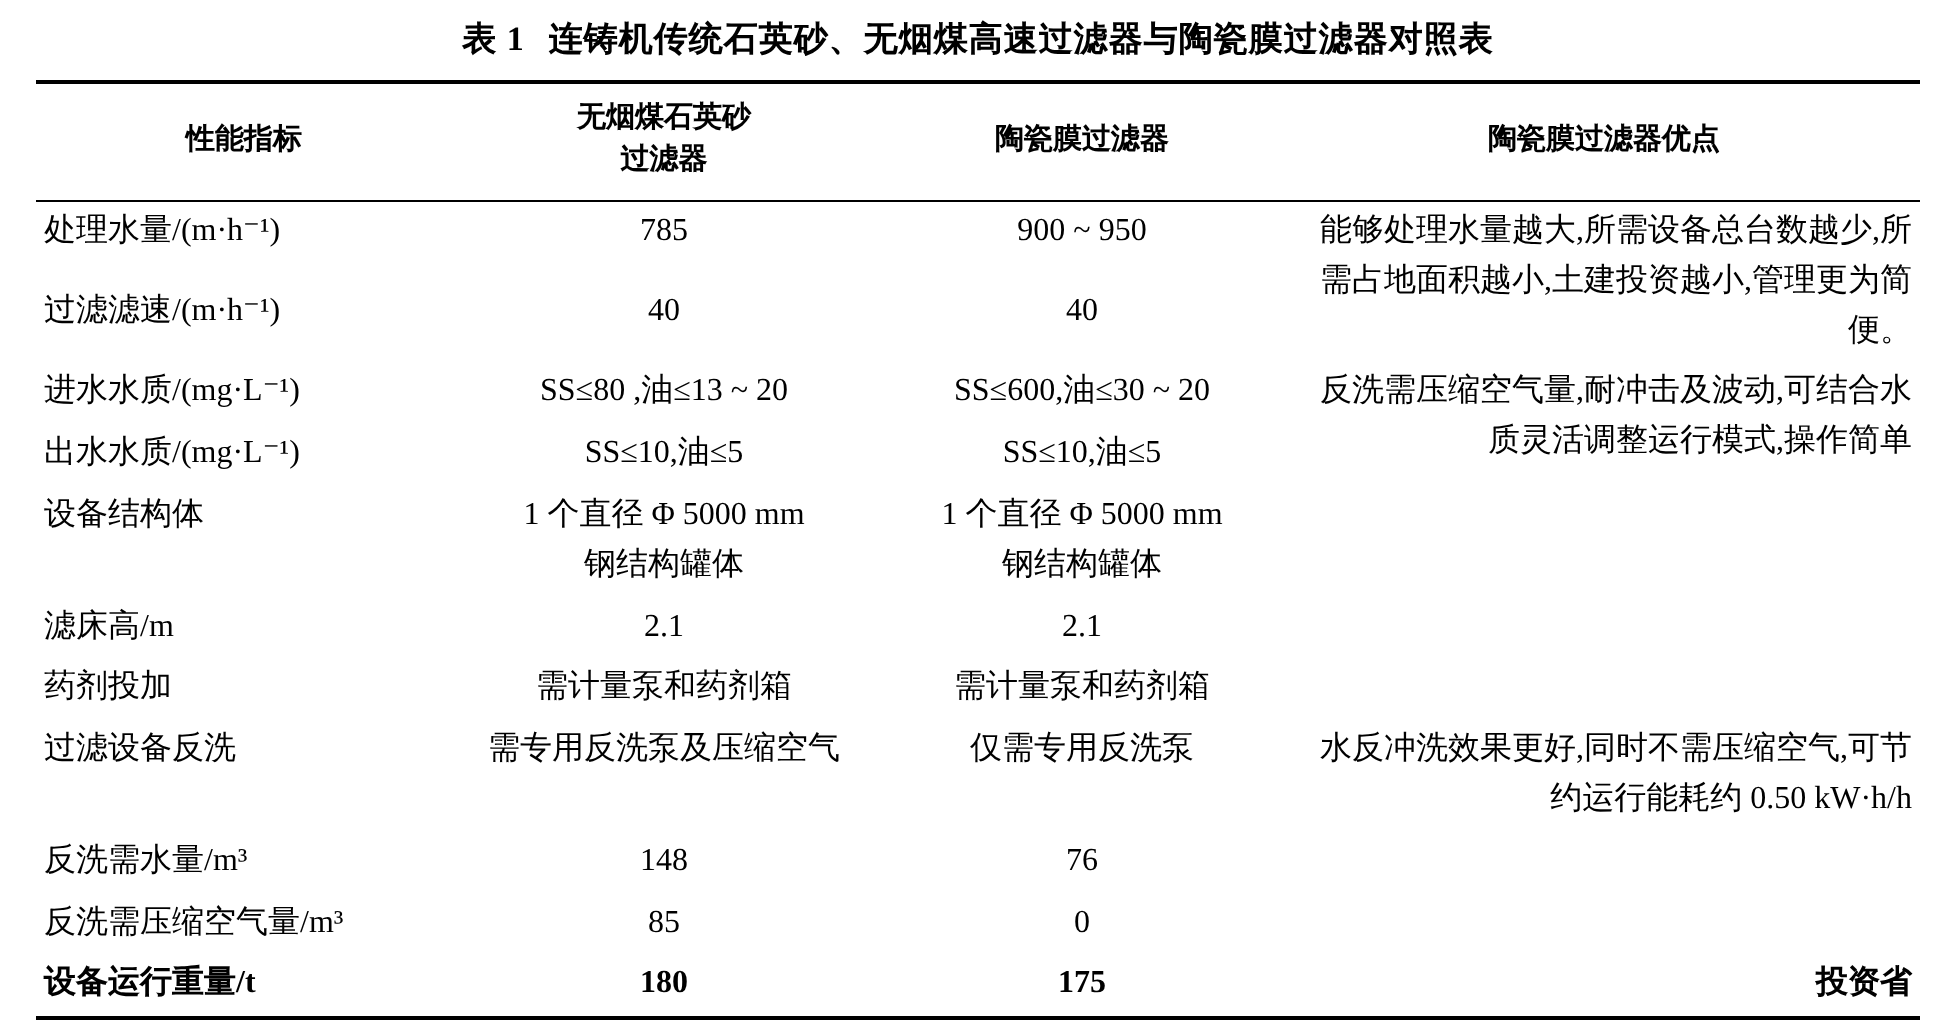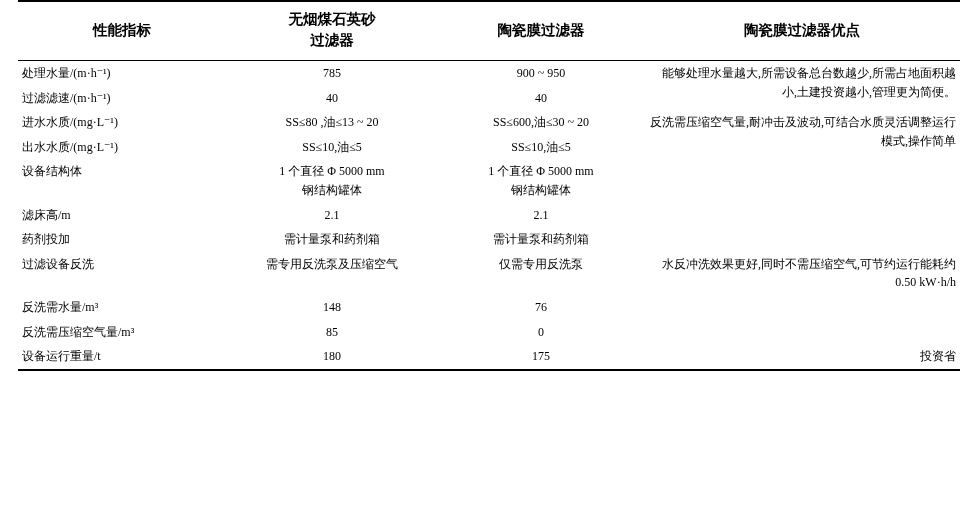--- a/index.html
+++ b/index.html
@@ -45,23 +45,24 @@
     line-height: 1.45;
   }
   .rule-top {
     border-top: 2.5px solid #000;
   }
   .rule-mid {
     border-bottom: 1.2px solid #000;
   }
   .rule-bottom {
     border-bottom: 2.5px solid #000;
+    font-weight: bold;
   }
   table.main tbody td {
-    font-size: 12px;
+    font-size: 16px;
     line-height: 1.55;
     vertical-align: top;
     padding: 3px 4px 3px 4px;
   }
   td.c-label {
     text-align: left;
     padding-left: 6px;
   }
   td.c-mid {
     text-align: center;
@@ -84,20 +85,23 @@
   }
   .tall td {
     padding-top: 5px;
   }
 </style>
 </head>
 <body>
 
 <div class="page">
 
+  <div class="table-caption">
+    <span class="caption-num">表 1</span><span>连铸机传统石英砂、无烟煤高速过滤器与陶瓷膜过滤器对照表</span>
+  </div>
 
   <table class="main">
     <colgroup>
       <col class="col1">
       <col class="col2">
       <col class="col3">
       <col class="col4">
     </colgroup>
     <thead>
       <tr class="rule-top">

